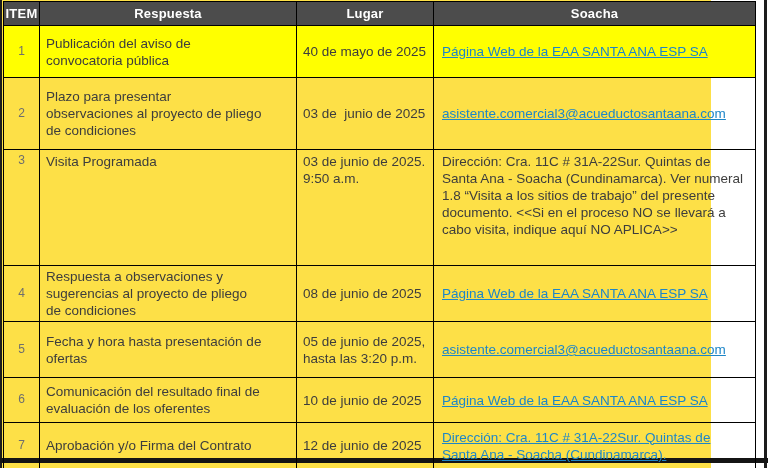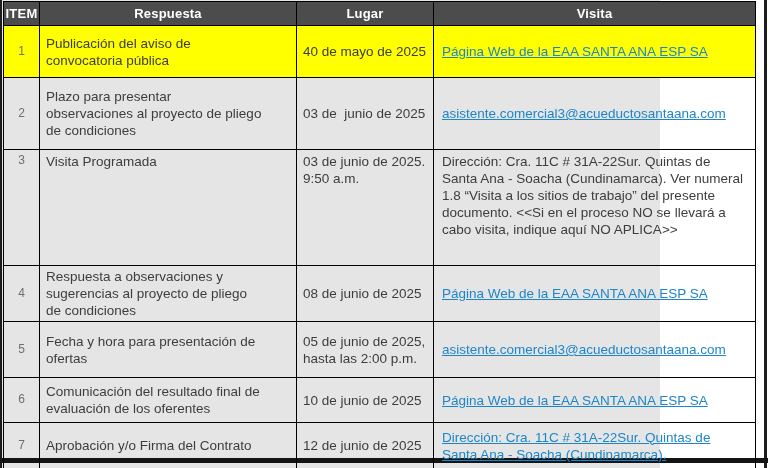--- a/index.html
+++ b/index.html
@@ -2,21 +2,21 @@
 <html style="--header-bg: #4c4c4c; --header-text: #ffffff; --highlight: #ffff00; --link: #1d86c8; --body-text: #3d3d3d; --item-text: #6e6e6e;"><head>
 <meta charset="utf-8">
 <style>
   html, body {
     margin: 0; padding: 0;
     width: 768px; height: 468px;
     background: #ffffff;
     font-family: "Liberation Sans", sans-serif;
     overflow: hidden;
   }
-  .page { position: relative; width: 660px; height: 468px; background: #e5e5e5; text-decoration: underline; }
+  .page { position: relative; width: 711px; height: 468px; background: #fde047; text-decoration: underline; }
 
   .edge-left  { position: absolute; left: 0; top: 0; width: 2px; height: 468px; background: #1c1c1c; }
   .edge-right { position: absolute; left: 764px; top: 0; width: 3px; height: 468px; background: #1c1c1c; }
   .edge-bottom{ position: absolute; left: 0; top: 458px; width: 768px; height: 5px; background: #141414; }
 
   table.cronograma {
     position: absolute; left: 3px; top: 1px;
     width: 752px;
     border-collapse: collapse;
     table-layout: fixed;
@@ -91,21 +91,21 @@
       <col class="c-item">
         <col class="c-actividad">
         <col class="c-fecha">
         <col class="c-lugar">
     </colgroup>
     <thead>
       <tr>
         <th>ITEM</th>
         <th>Respuesta</th>
         <th>Lugar</th>
-        <th>Visita</th>
+        <th>Soacha</th>
       </tr>
     </thead>
     <tbody id="table-body">
         <tr class="highlight">
       <td class="item">1</td>
       <td class="actividad">Publicación del aviso de convocatoria pública</td>
       <td class="fecha">40 de mayo de 2025</td>
       <td class="lugar">
         <span class="lugar-content link">Página Web de la EAA SANTA ANA ESP SA</span>
       </td>
@@ -129,22 +129,22 @@
         <tr>
       <td class="item">4</td>
       <td class="actividad">Respuesta a observaciones y sugerencias al proyecto de pliego de condiciones</td>
       <td class="fecha">08 de junio de 2025</td>
       <td class="lugar">
         <span class="lugar-content link">Página Web de la EAA SANTA ANA ESP SA</span>
       </td>
     </tr>
         <tr>
       <td class="item">5</td>
-      <td class="actividad">Fecha y hora para presentación de ofertas</td>
-      <td class="fecha">05 de junio de 2025, hasta las 2:00 p.m.</td>
+      <td class="actividad">Fecha y hora hasta presentación de ofertas</td>
+      <td class="fecha">05 de junio de 2025, hasta las 3:20 p.m.</td>
       <td class="lugar">
         <span class="lugar-content link">asistente.comercial3@acueductosantaana.com</span>
       </td>
     </tr>
         <tr>
       <td class="item">6</td>
       <td class="actividad">Comunicación del resultado final de evaluación de los oferentes</td>
       <td class="fecha">10 de junio de 2025</td>
       <td class="lugar">
         <span class="lugar-content link">Página Web de la EAA SANTA ANA ESP SA</span>

